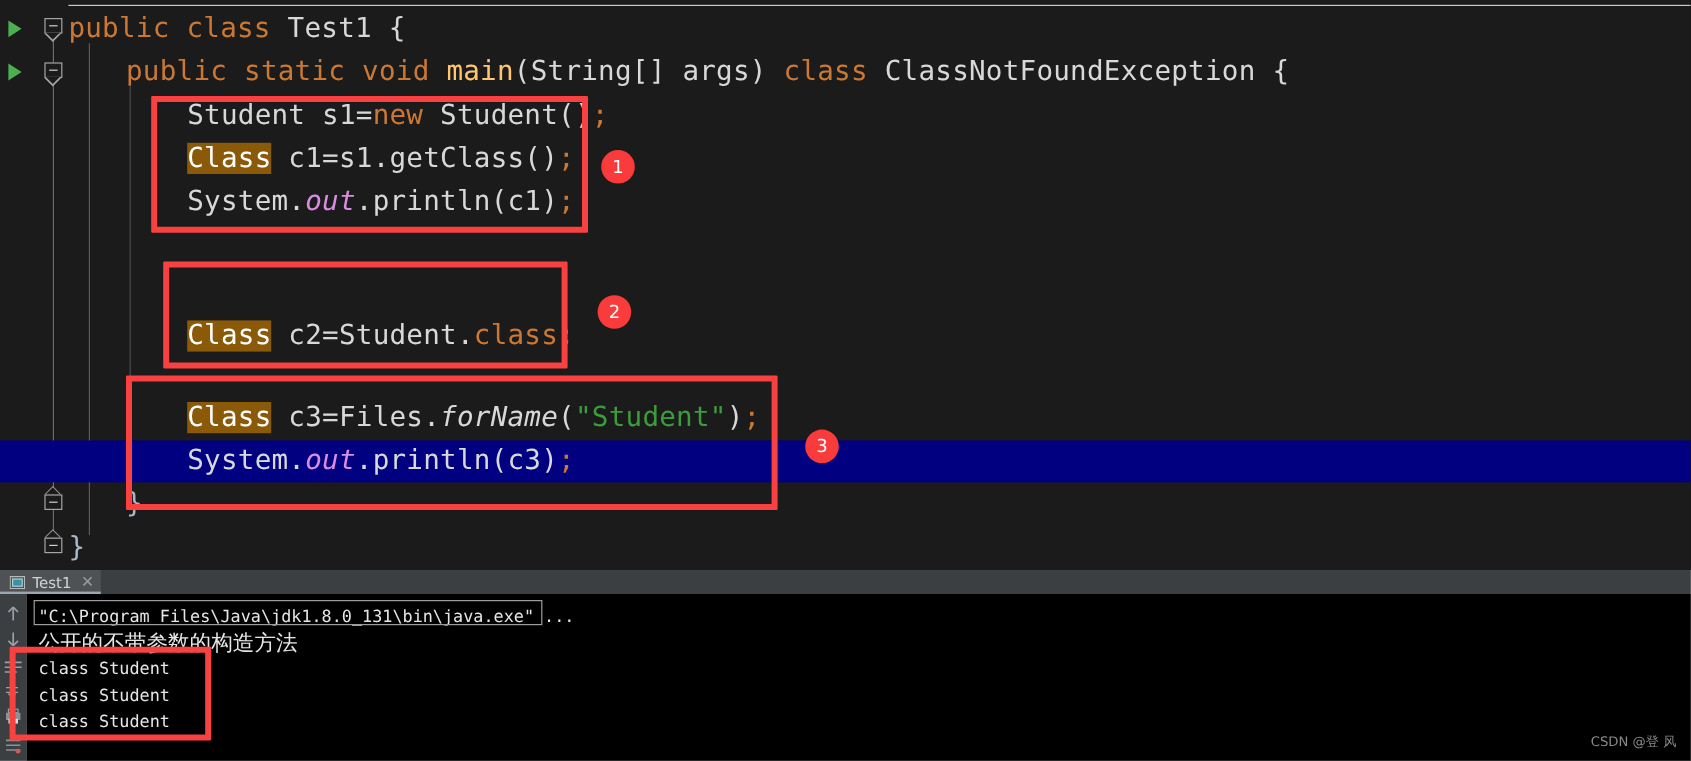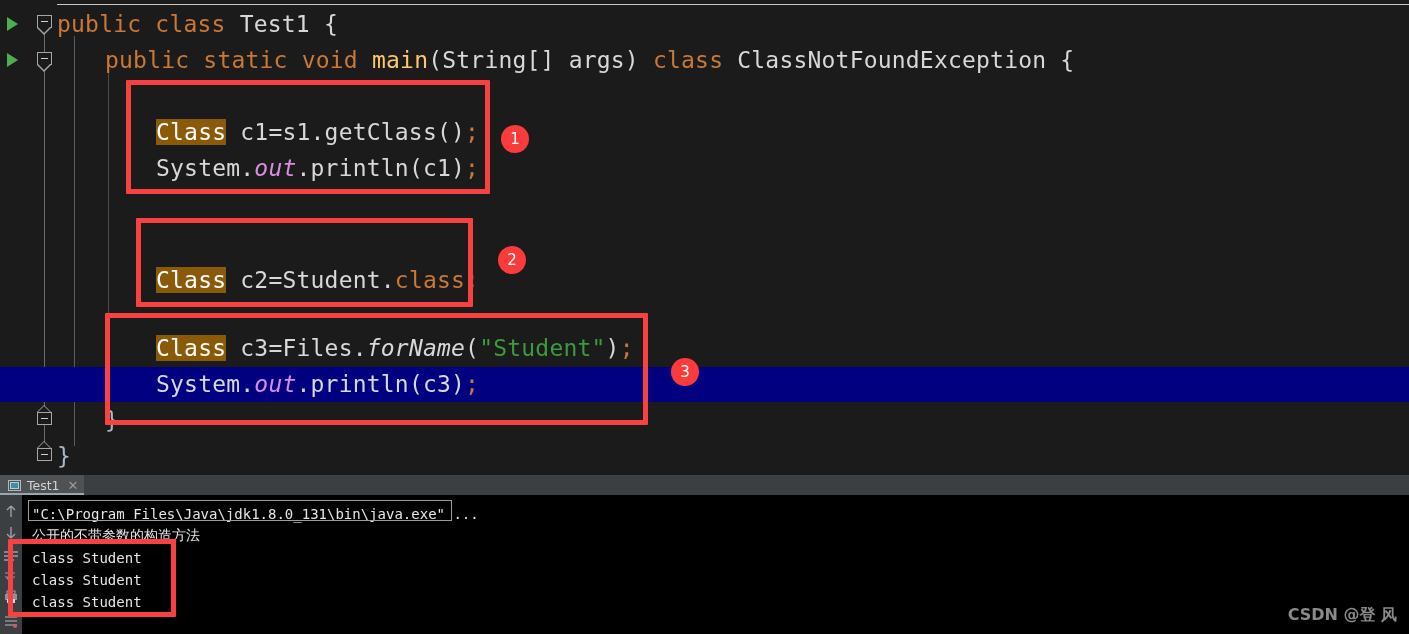--- a/index.html
+++ b/index.html
@@ -56,24 +56,24 @@
   .tabitem{position:absolute;left:0;top:0;height:20px;background:#4e5254;display:flex;align-items:center;padding:0 6px 0 8px;box-sizing:border-box;}
   .tabitem .tlabel{font-family:"DejaVu Sans","Liberation Sans",sans-serif;font-size:12.5px;color:#d2d2d2;margin-left:6px;}
   .tabitem .tclose{color:#9a9a9a;font-family:"DejaVu Sans","Liberation Sans",sans-serif;font-size:13px;margin-left:8px;}
   .tabunder{position:absolute;left:0;top:18px;width:84px;height:2px;background:#9aa7b0;}
   .consoletools{position:absolute;left:0;top:20px;width:22px;height:139px;background:#3c3f41;}
   .ctool{position:absolute;left:3px;width:16px;height:16px;}
   .ctool svg{display:block;}
   .outwrap{position:absolute;left:22px;top:20px;right:0;bottom:0;background:#000;}
   .oline{position:absolute;white-space:pre;font-size:14px;line-height:22px;color:#e6e6e6;
          font-family:"DejaVu Sans Mono","Liberation Mono",monospace;}
-  .oline.cjk{font-family:Liberation Mono, monospace;font-size:14px;}
+  .oline.cjk{font-family:Liberation Sans, sans-serif;font-size:18px;}
   .cmdbox{position:absolute;border:1px solid #9d9d9d;box-sizing:border-box;}
-  .watermark{position:absolute;right:12px;bottom:8px;color:#8a8a8a;font-size:16px;
-             font-family:"DejaVu Sans","Liberation Sans",sans-serif;font-weight:bold;}
+  .watermark{position:absolute;right:12px;bottom:8px;color:#8a8a8a;font-size:11px;
+             font-family:"DejaVu Sans","Liberation Sans",sans-serif;}
 </style>
 </head>
 <body>
 
 <div id="editor">
 
   <div class="topline"></div>
 
   <div class="gutter"></div>
   <div class="runarrow" style="left:7px;top:17px;"></div>
@@ -89,20 +89,21 @@
   <div class="foldtip up" style="left:37px;top:441px;"></div>
   <div class="foldbox" style="left:37px;top:448px;"></div>
 
   <div class="indentguide" style="left:74px;top:36px;height:410px;background:#595959;"></div>
   <div class="indentguide" style="left:108px;top:72px;height:346px;background:#4b4b4b;"></div>
 
   <div class="selband" style="top:367px;"></div>
 
   <div class="cl" style="left:57px;top:6px;"><span class="kw">public</span><span> </span><span class="kw">class</span><span> Test1 {</span></div>
   <div class="cl" style="left:105px;top:42px;"><span class="kw">public</span><span> </span><span class="kw">static</span><span> </span><span class="kw">void</span><span> </span><span class="mname">main</span><span>(String[] args) </span><span class="kw">class</span><span> ClassNotFoundException {</span></div>
+  <div class="cl" style="left:156px;top:78px;"><span>Student s1=</span><span class="kw">new</span><span> Student()</span><span class="semi">;</span></div>
   <div class="cl" style="left:156px;top:114px;"><span class="hl">Class</span><span> c1=s1.getClass()</span><span class="semi">;</span></div>
   <div class="cl" style="left:156px;top:150px;text-align:right;"><span>System.</span><span class="fld">out</span><span>.println(c1)</span><span class="semi">;</span></div>
   <div class="cl" style="left:156px;top:222px;margin-top:40px;"><span class="hl">Class</span><span> c2=Student.</span><span class="kw">class</span><span class="semi">;</span></div>
   <div class="cl" style="left:156px;top:330px;"><span class="hl">Class</span><span> c3=Files.</span><span class="it">forName</span><span>(</span><span class="str">"Student"</span><span>)</span><span class="semi">;</span></div>
   <div class="cl" style="left:156px;top:366px;"><span>System.</span><span class="fld">out</span><span>.println(c3)</span><span class="semi">;</span></div>
   <div class="cl" style="left:105px;top:402px;"><span class="brc">}</span></div>
   <div class="cl" style="left:57px;top:438px;"><span class="brc">}</span></div>
 
   <div class="redbox" style="left:126px;top:80px;width:364px;height:114px;"></div>
   <div class="redbox" style="left:136px;top:218px;width:337px;height:89px;"></div>

